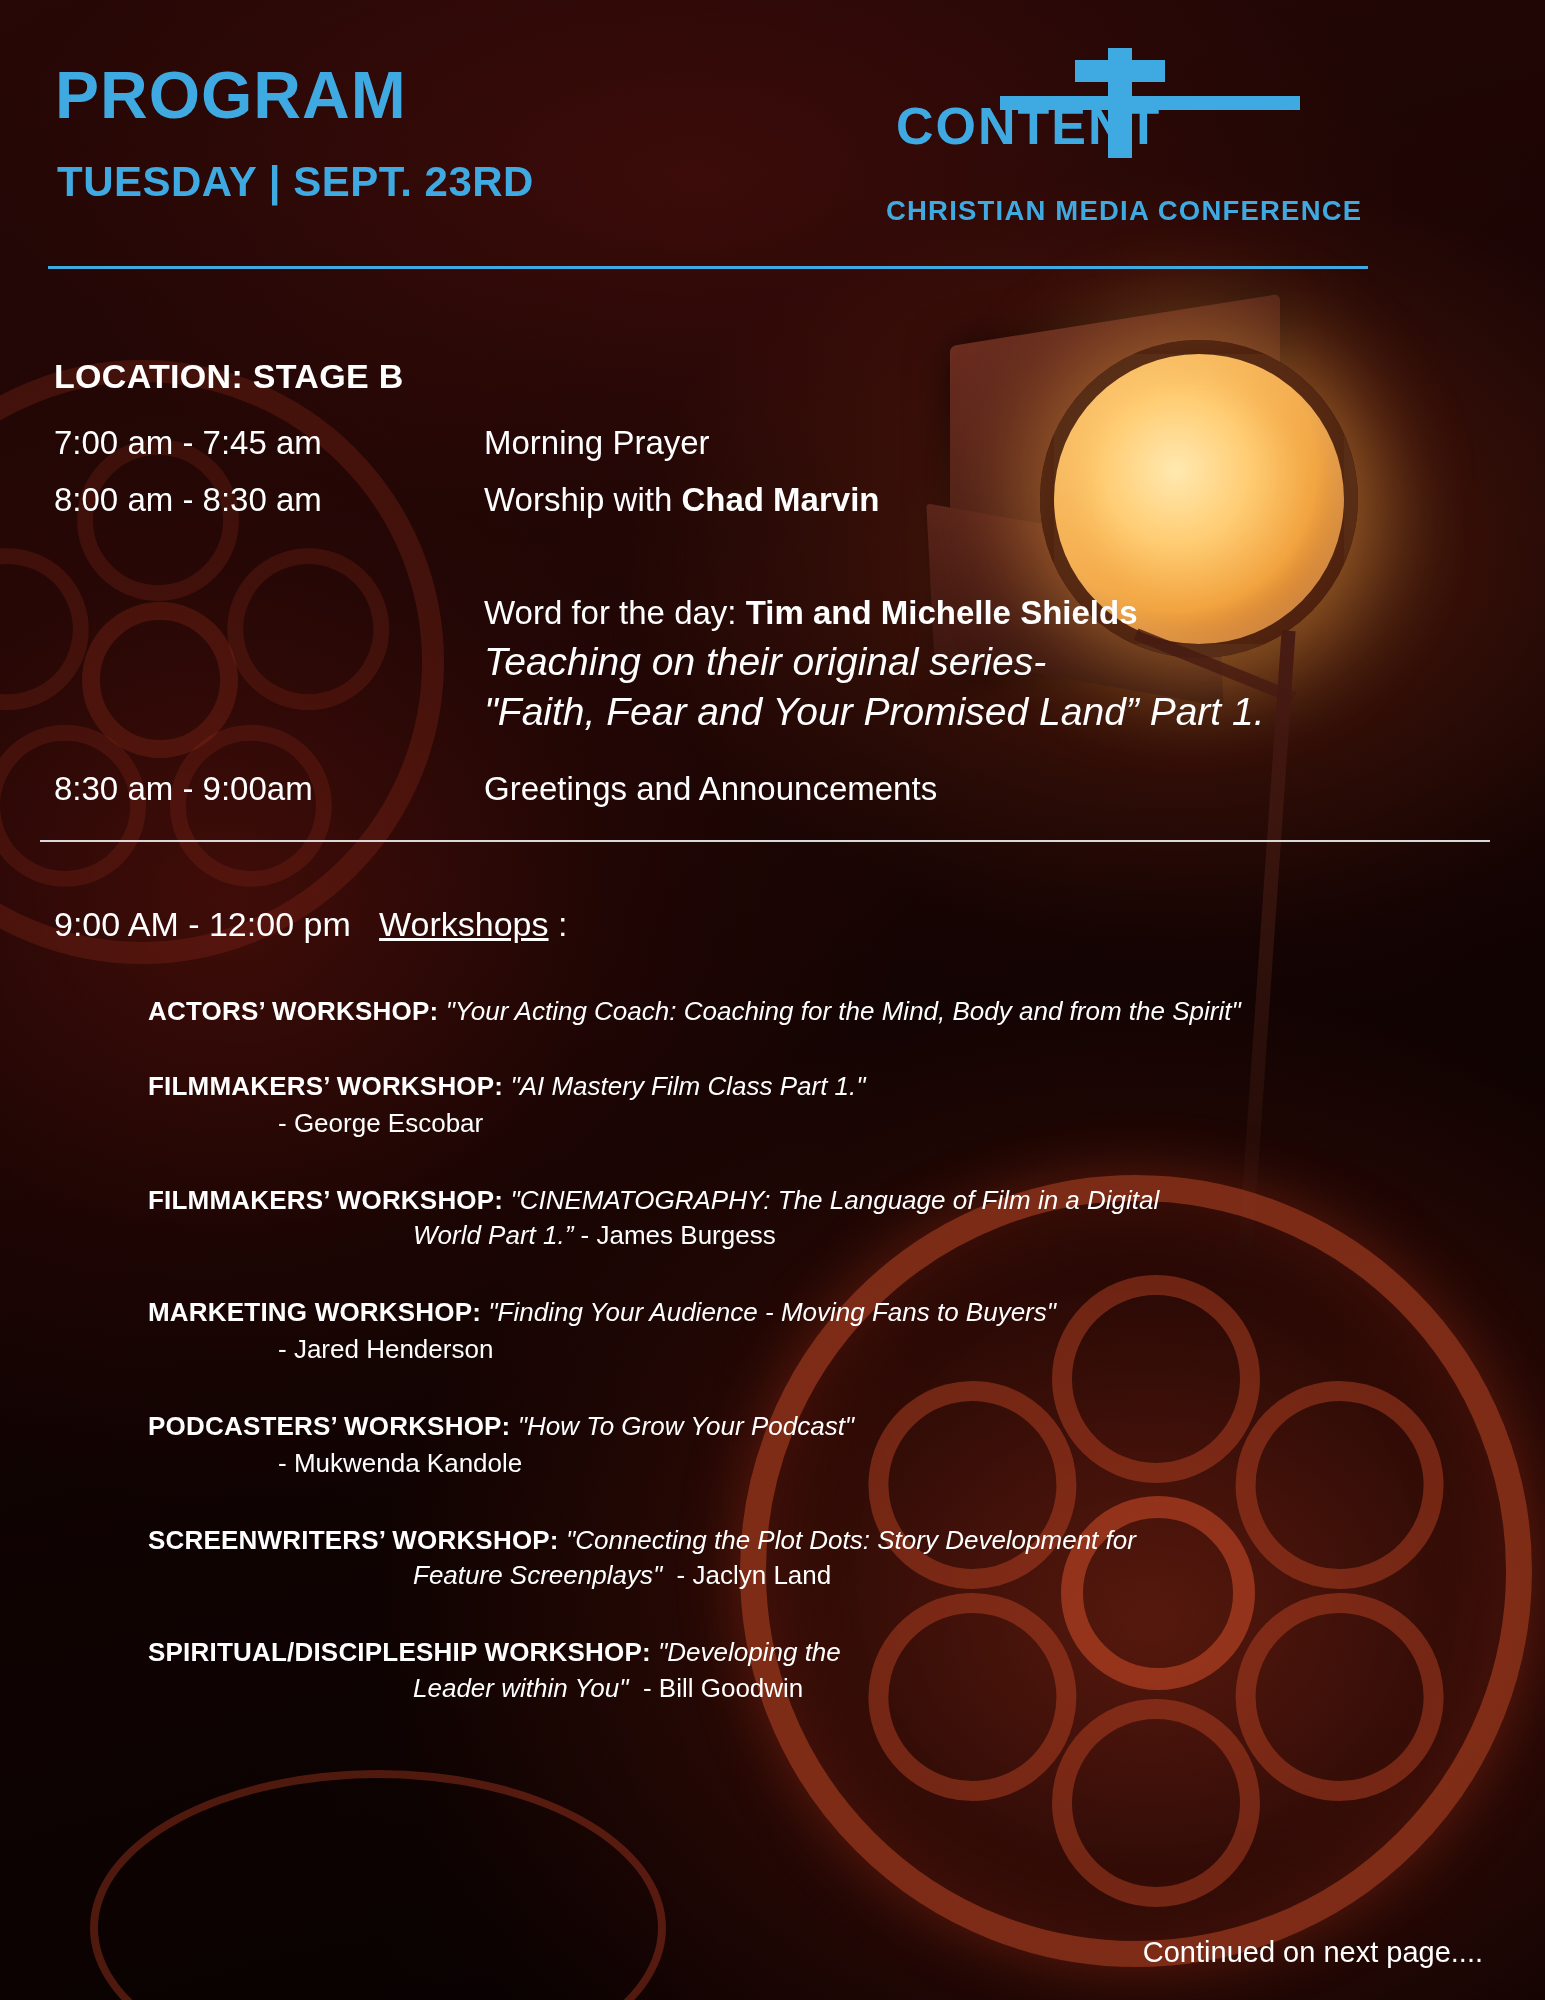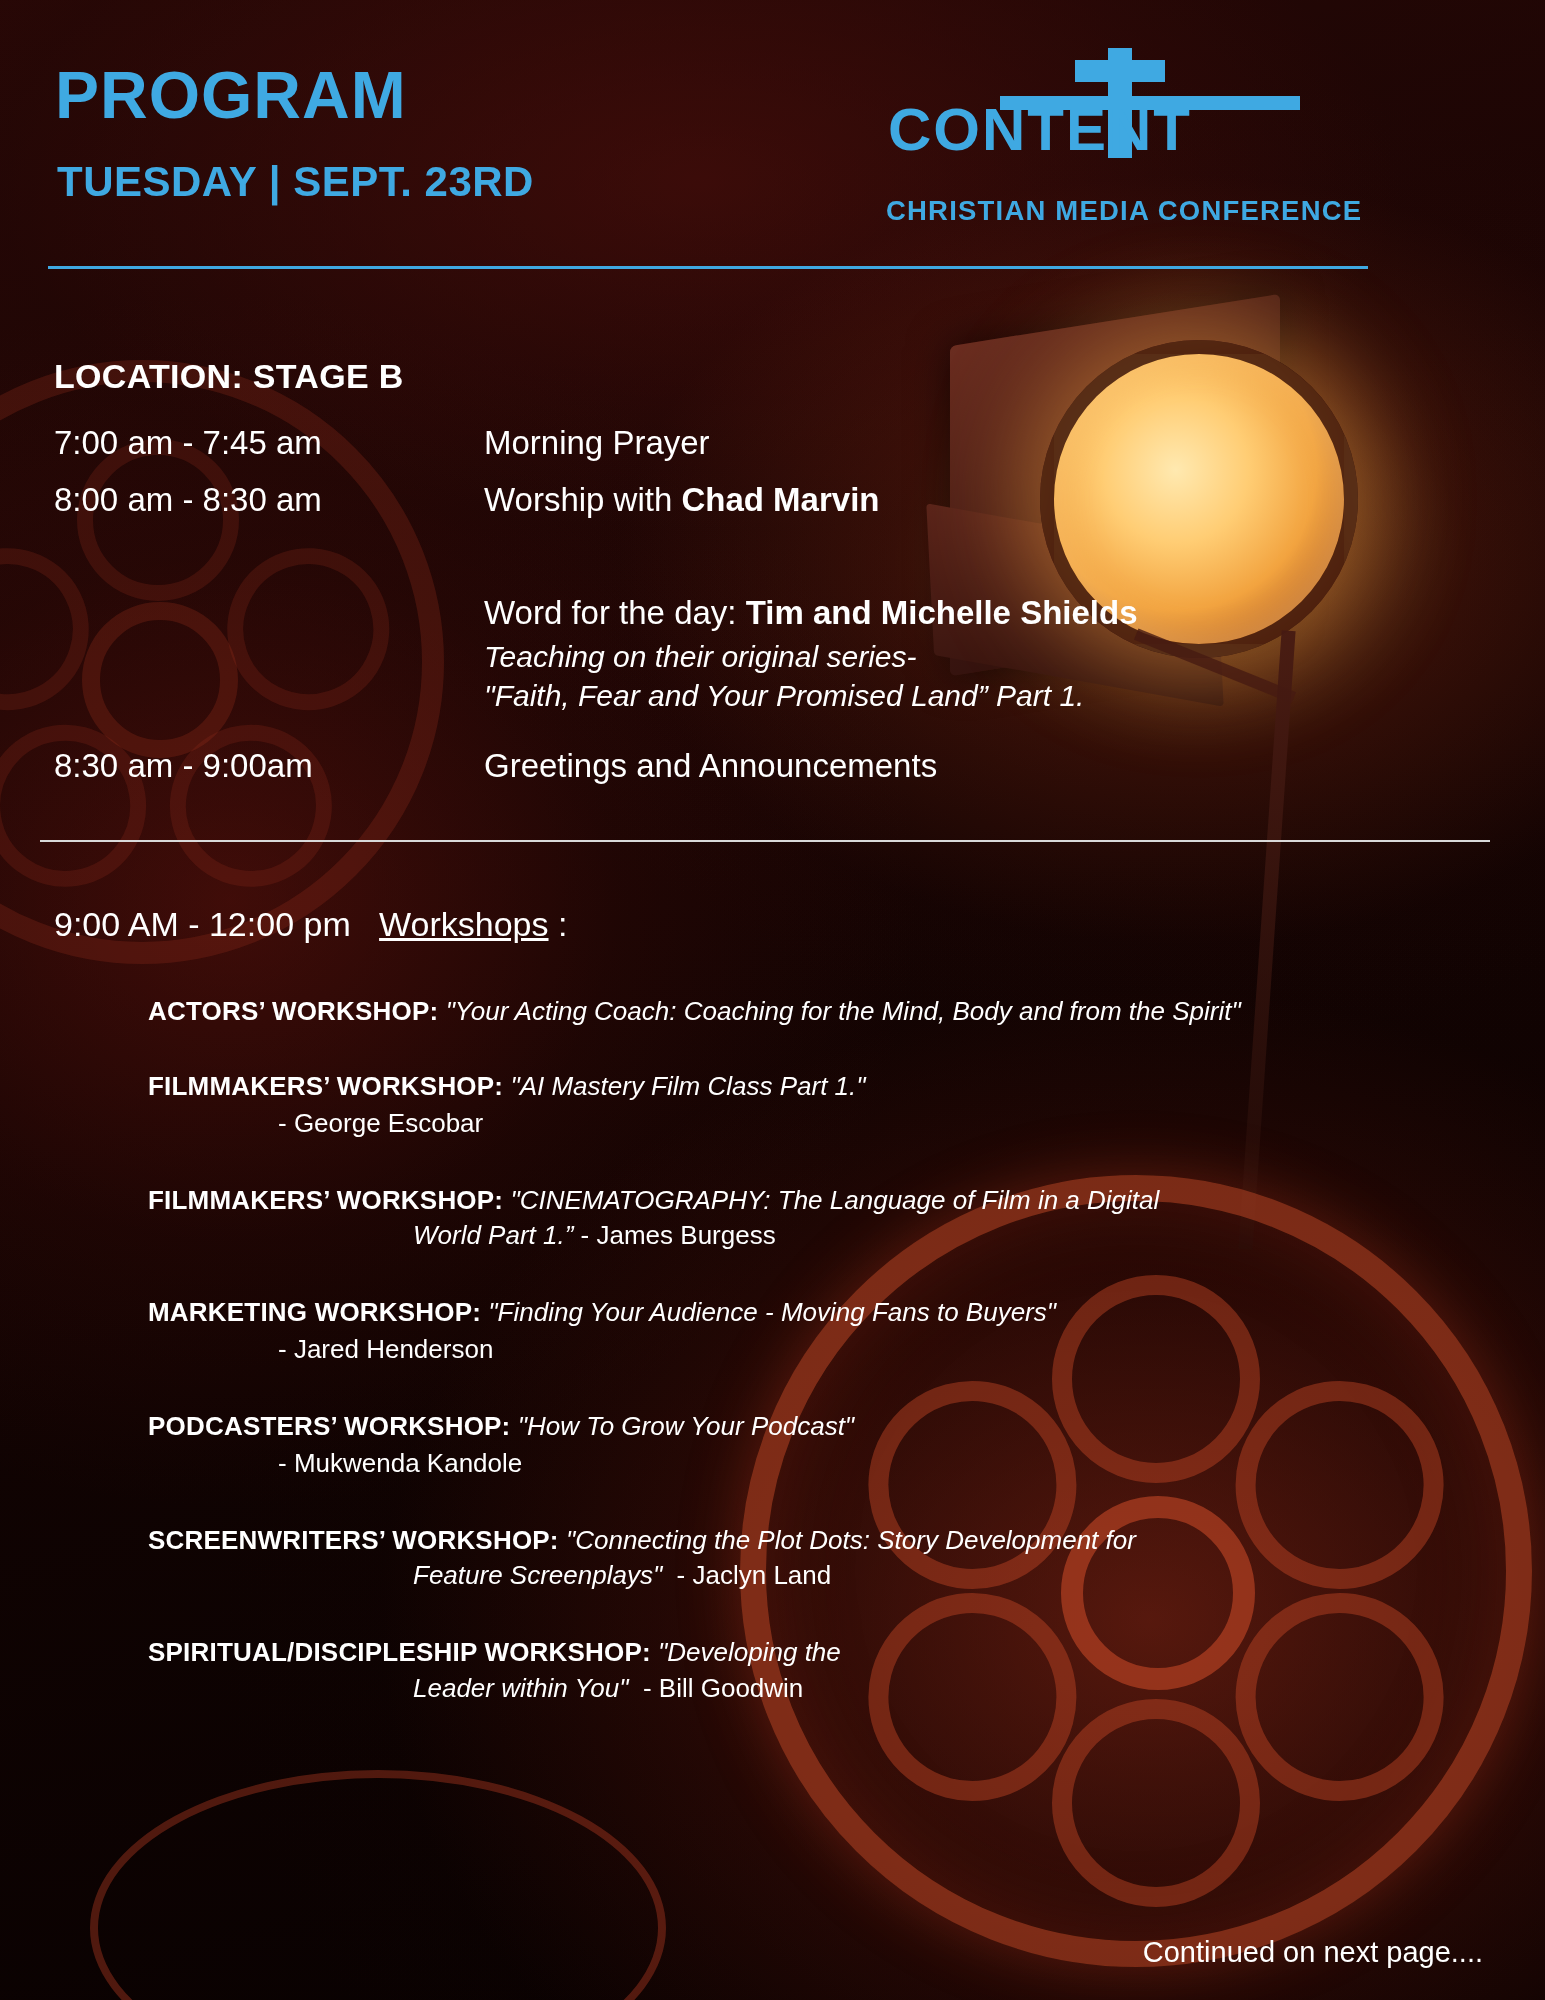--- a/index.html
+++ b/index.html
@@ -229,23 +229,23 @@
   .logo-cross-h2 {
     position: absolute;
     left: 120px;
     top: 36px;
     width: 300px;
     height: 14px;
     background: #3fa9e2;
   }
   .logo-word {
     position: absolute;
-    left: 8px;
+    left: 16px;
     top: 40px;
-    font-size: 60px;
+    font-size: 52px;
     font-weight: bold;
     letter-spacing: 2px;
     color: #3fa9e2;
     line-height: 1;
   }
   .logo-sub {
     position: absolute;
     left: 6px;
     top: 135px;
     font-size: 27.5px;
@@ -297,21 +297,21 @@
     font-size: 33px;
     line-height: 1.42;
   }
   .sched-desc {
     font-size: 33px;
     line-height: 1.42;
   }
   .sched-desc b { font-weight: bold; }
   .sched-italic {
     font-style: italic;
-    font-size: 30px;
+    font-size: 39px;
     line-height: 1.3;
   }
 
   .workshops-head {
     position: absolute;
     left: 54px;
     top: 905px;
     font-size: 34px;
   }
   .workshops-head .u { text-decoration: underline; }

